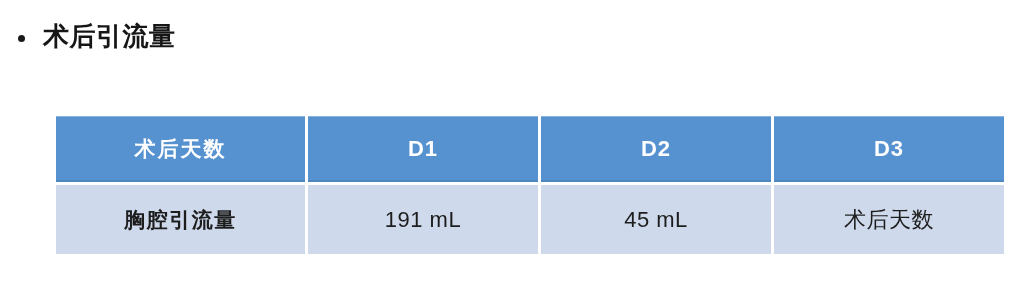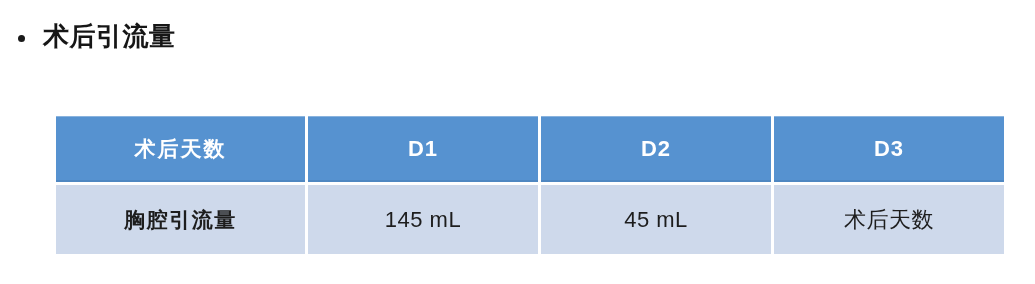--- a/index.html
+++ b/index.html
@@ -108,18 +108,18 @@
   </colgroup>
   <tbody>
     <tr>
       <td class="head-cell label-col">术后天数</td>
       <td class="head-cell">D1</td>
       <td class="head-cell">D2</td>
       <td class="head-cell">D3</td>
     </tr>
     <tr>
       <td class="body-cell label-col">胸腔引流量</td>
-      <td class="body-cell">145 mL</td>
+      <td class="body-cell">191 mL</td>
       <td class="body-cell">45 mL</td>
       <td class="body-cell">术后天数</td>
     </tr>
   </tbody>
 </table>
 
 </body></html>

